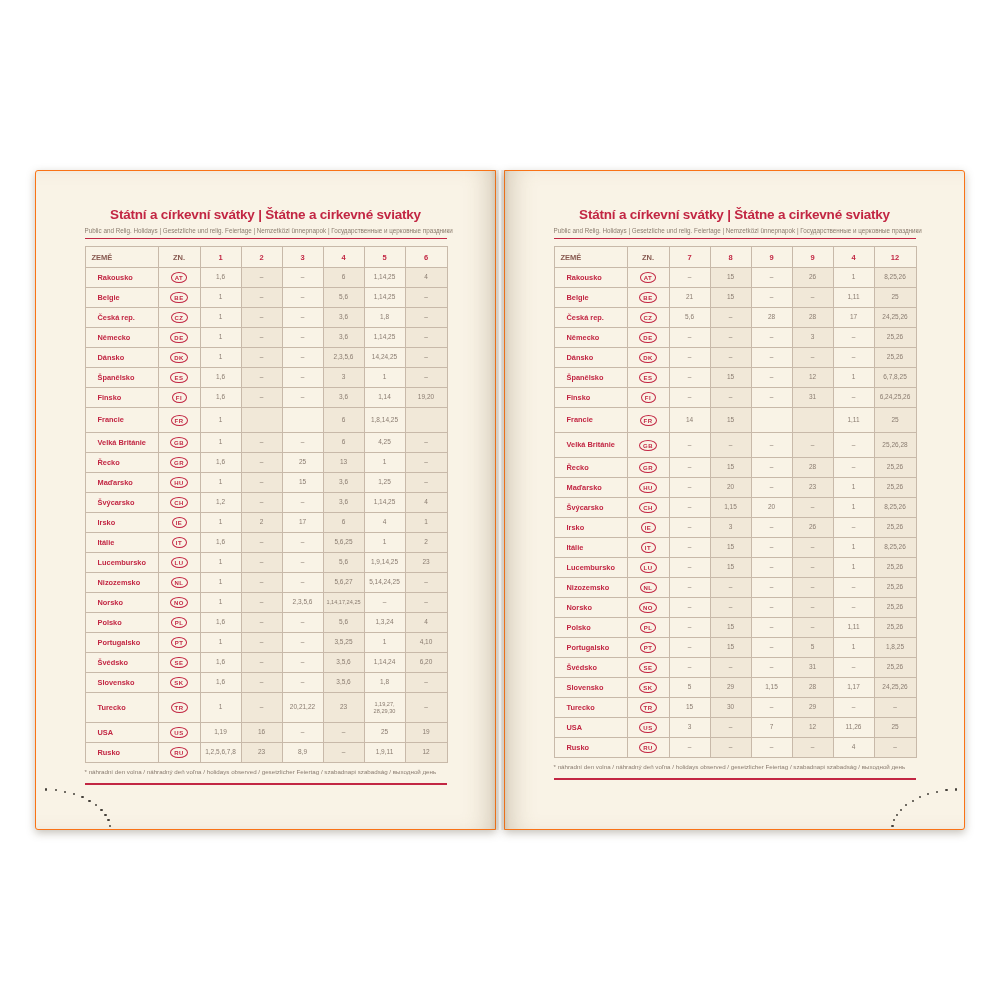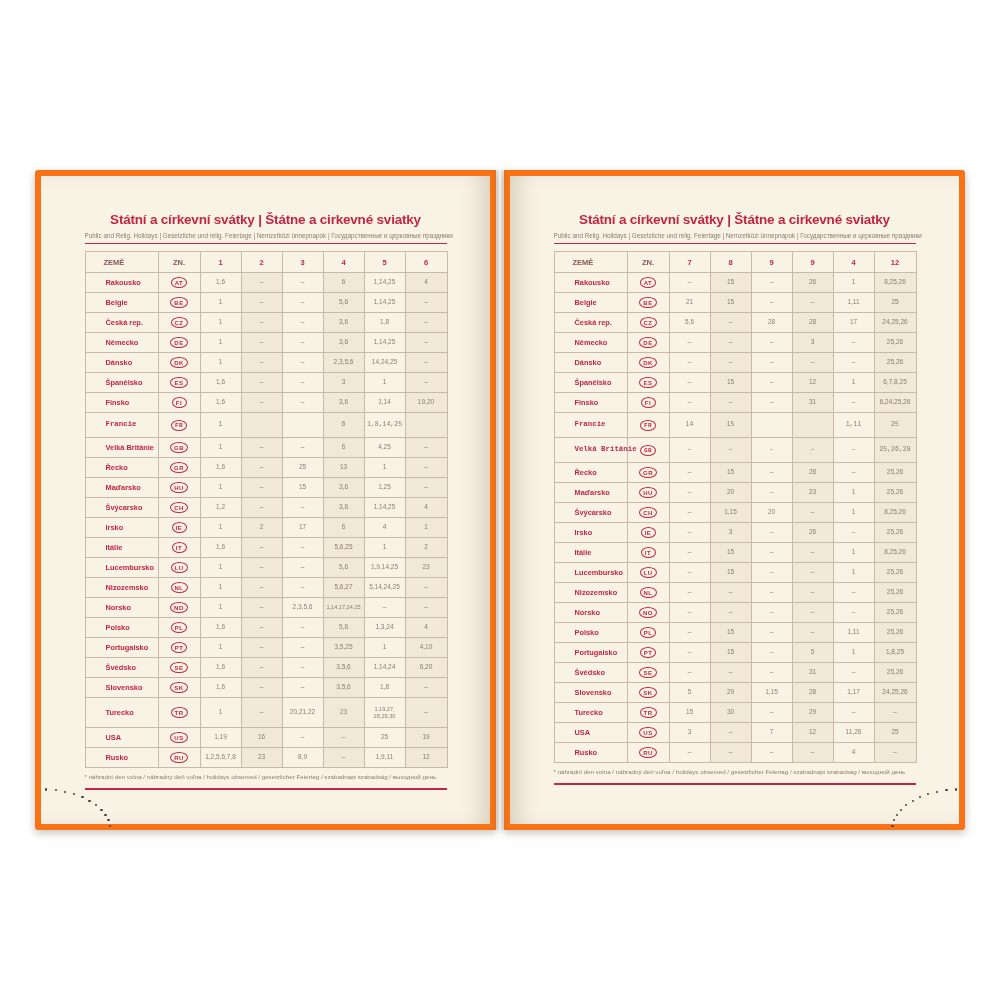--- a/index.html
+++ b/index.html
@@ -1,46 +1,46 @@
 <!DOCTYPE html>
 <html><head>
 <meta charset="utf-8">
 <style>
   html,body{margin:0;padding:0;}
   .stage{position:relative;width:1000px;height:1000px;background:#ffffff;overflow:hidden;
          font-family:"Liberation Sans",sans-serif;}
   .book{position:absolute;left:35px;top:170px;width:930px;height:660px;}
   .page{position:absolute;top:0;height:660px;width:461px;background:#f9f3e6;
-        border:6px solid #f97316;box-sizing:border-box;}
+        border:1px solid #f97316;box-sizing:border-box;}
   .page.left{left:0;border-radius:3px 0 0 3px;
       box-shadow:0 3px 9px rgba(90,78,55,.35), inset -18px 0 24px -12px rgba(115,95,60,.28);}
   .page.right{right:0;border-radius:0 3px 3px 0;
       box-shadow:0 3px 9px rgba(90,78,55,.35), inset 18px 0 24px -12px rgba(115,95,60,.28);}
   .gutter{position:absolute;left:455px;top:0;width:20px;height:660px;z-index:3;
       background:linear-gradient(to right, rgba(110,90,60,0), rgba(110,90,60,.16) 40%,
                  rgba(255,255,255,.55) 50%, rgba(110,90,60,.16) 60%, rgba(110,90,60,0));}
   .content{position:absolute;left:50%;transform:translateX(-50%);width:362px;top:0;}
   .title{margin-top:36px;font-size:13.5px;font-weight:bold;color:#c22643;
          text-align:center;letter-spacing:-0.2px;white-space:nowrap;}
   .subtitle{margin-top:5px;font-size:6.3px;color:#8b7c6e;text-align:center;white-space:nowrap;}
   .rule-thin{height:1px;background:#c22643;margin-top:4px;}
   table{width:362px;border-collapse:collapse;table-layout:fixed;margin-top:7px;}
   th,td{border:1px solid #c8b9a9;padding:0;margin:0;}
   thead th{height:20px;font-size:7.5px;font-weight:bold;color:#c22643;text-align:center;}
-  thead th.lab{color:#87584f;text-align:left;padding-left:18px;}
+  thead th.lab{color:#87584f;text-align:left;padding-left:6px;}
   thead th.lab.code-h{text-align:center;padding-left:0;}
   tbody td{height:19px;font-size:6.5px;color:#8a7c70;text-align:center;line-height:1.25;}
   tbody td.small{font-size:5.6px;}
-  td.country{text-align:left;padding-left:20px;color:#c22643;font-weight:bold;font-size:7.4px;white-space:nowrap;}
+  td.country{text-align:left;padding-left:12px;color:#c22643;font-weight:bold;font-size:7.4px;white-space:nowrap;}
   td.code{text-align:center;}
   .oval{display:inline-block;min-width:15px;padding:0 3px;height:11px;line-height:10px;
         border:1px solid #c22643;border-radius:50%;color:#c22643;font-size:6px;
         font-weight:bold;letter-spacing:.5px;box-sizing:border-box;}
   td.shade{background:#f1e8d8;}
-  tr.tall td{height:24px;font-family:Liberation Mono, monospace;}
+  tr.tall td{height:24px;}
   tr.taller td{height:29px;}
   .footnote{margin-top:5px;font-size:6.2px;color:#8a7c70;white-space:nowrap;}
   .rule-thick{height:2px;background:#c22643;margin-top:8px;}
   .dot{position:absolute;width:2.4px;height:2.4px;background:#45403a;border-radius:50%;z-index:4;}
 </style>
 </head>
 <body>
 
 <div class="stage">
   <div class="book">

